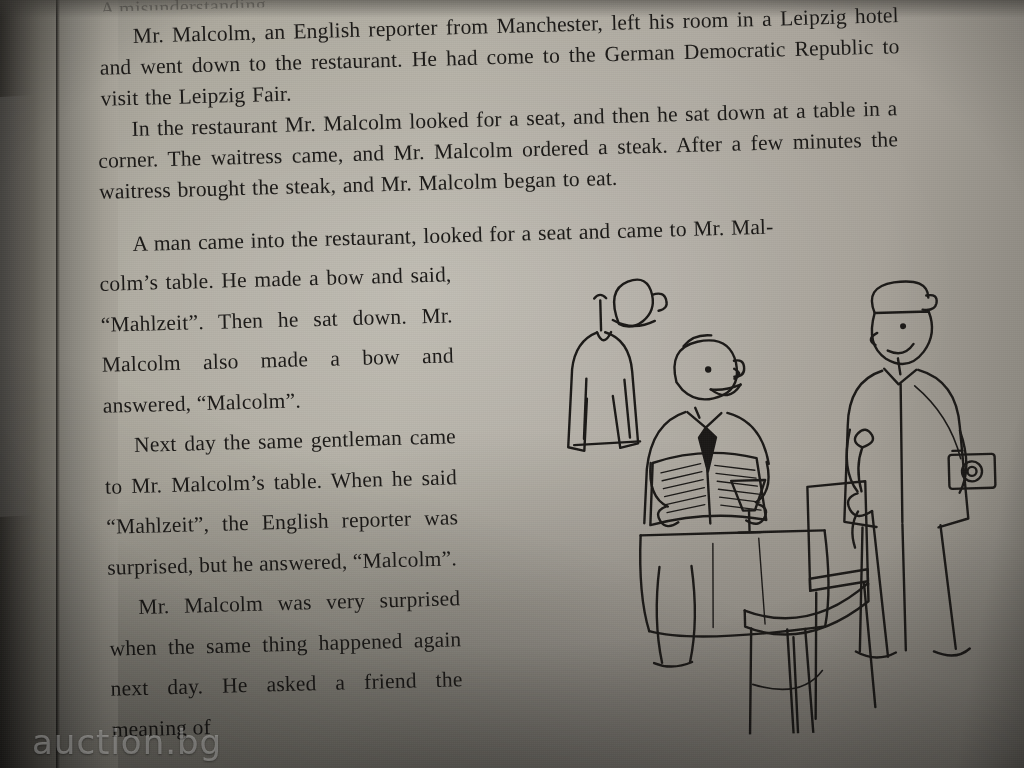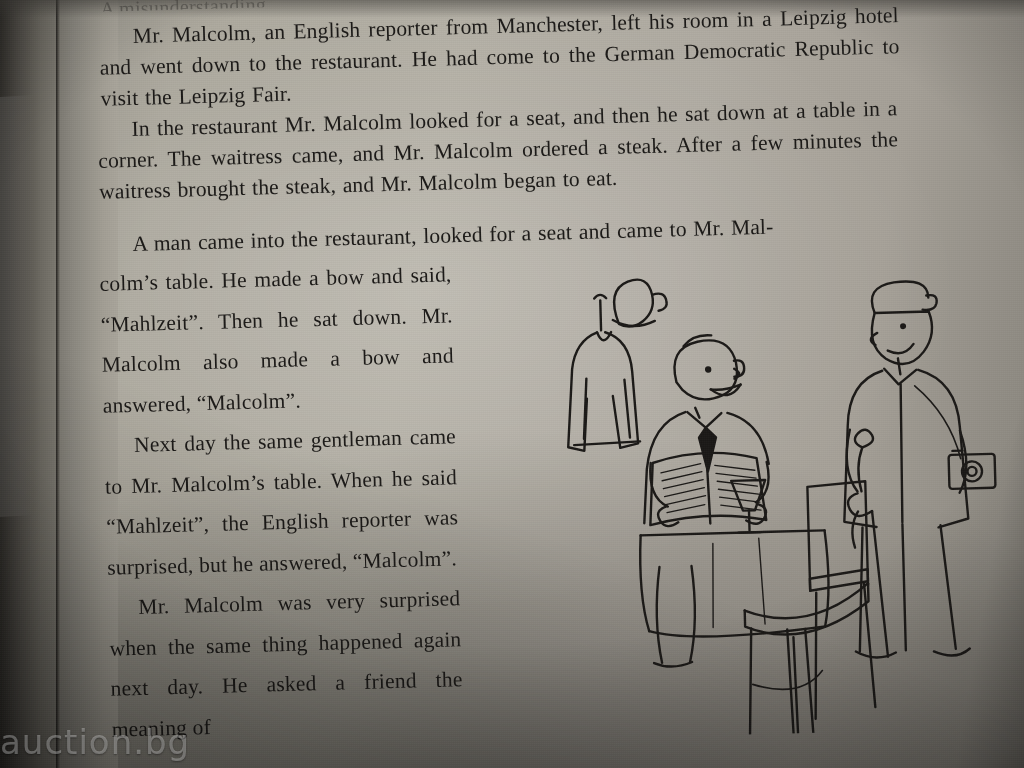--- a/index.html
+++ b/index.html
@@ -136,21 +136,21 @@
     left: 456px;
     top: 280px;
     width: 480px;
     height: 470px;
   }
   .illus svg { display: block; }
 
   
   .watermark {
     position: absolute;
-    left: 0;
+    left: 32px;
     bottom: 6px;
     font-family: "DejaVu Sans", sans-serif;
     font-size: 34px;
     letter-spacing: 1px;
     color: rgba(255,255,255,0.30);
     text-shadow: 0 1px 2px rgba(0,0,0,0.35);
     pointer-events: none;
   }
 </style>
 </head>

